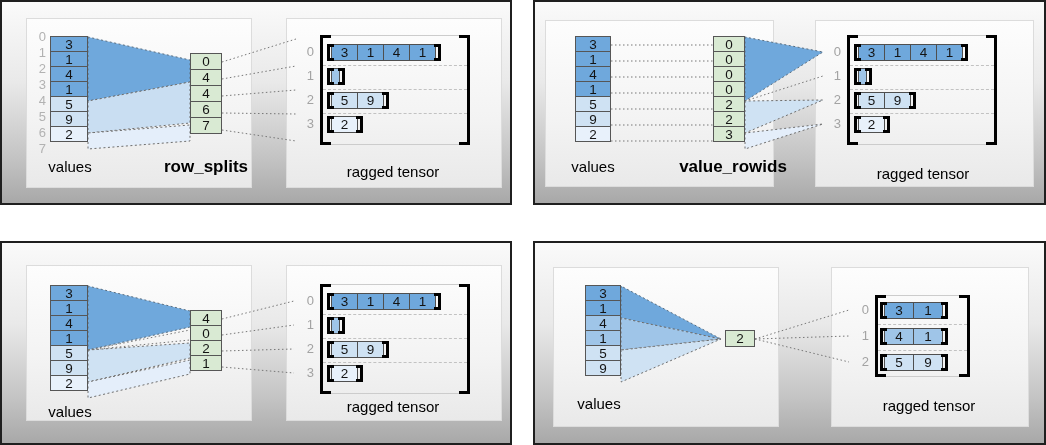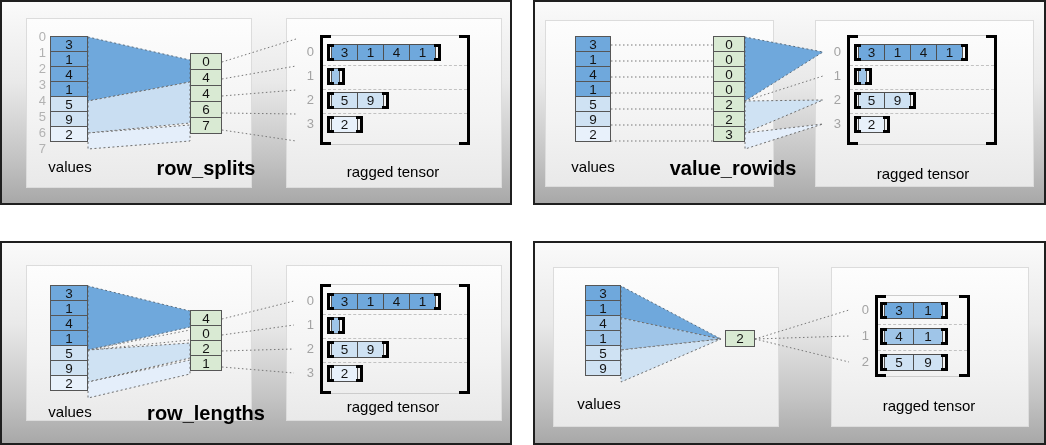--- a/index.html
+++ b/index.html
@@ -11,21 +11,21 @@
        border:1px solid #dcdcdc;}
   .ov{position:absolute;left:0;top:0;pointer-events:none;}
   .col{position:absolute;}
   .cell{box-sizing:border-box;border:1px solid #565656;margin-top:-1px;
         display:flex;align-items:center;justify-content:center;
         font-size:13.5px;color:#141414;}
   .vcell{width:38px;height:16px;}
   .gcell{width:32px;background:#d9ead3;}
   .idx{position:absolute;width:18px;text-align:right;color:#b2b2b2;font-size:13px;line-height:16px;}
   .plbl{position:absolute;font-size:15px;color:#000;text-align:center;white-space:nowrap;}
-  .bold{font-weight:bold;font-size:20px;}
+  .bold{font-weight:bold;font-size:17px;}
   .tensor{position:absolute;}
   .mrect{position:absolute;left:0;top:0;right:0;bottom:0;border:1px solid #cccccc;}
   .obr{position:absolute;top:0;width:11px;height:100%;border:3px solid #000;box-sizing:border-box;}
   .obl{left:0;border-right:none;}
   .obrr{right:0;border-left:none;}
   .sep{position:absolute;left:3px;right:3px;border-top:1px dashed #c2c2c2;}
   .rlb{position:absolute;left:-24px;width:18px;text-align:right;color:#a3a3a3;font-size:13px;}
   .trow{position:absolute;display:flex;height:17px;}
   .ibr{width:7px;height:17px;border:3px solid #000;box-sizing:border-box;z-index:3;}
   .ibl{border-right:none;margin-right:-2px;}
@@ -277,21 +277,20 @@
         <div class="ibr ibrr"></div>
       </div>
       <div class="trow" style="left:7px;top:81px">
         <div class="ibr ibl"></div>
         <div class="tcell c-lighter">2</div>
         <div class="ibr ibrr"></div>
       </div>
     </div>
 
     <span class="plbl" style="left:30px;top:160px;width:76px">values</span>
-    <span class="plbl bold" style="left:139px;top:159px;width:130px">row_lengths</span>
     <span class="plbl" style="left:301px;top:155px;width:180px">ragged tensor</span>
   </div>
 
   <div class="panel" style="left:533px;top:241px;width:513px;height:204px">
     <div class="box" style="left:18px;top:24px;width:224px;height:158px"></div>
     <div class="box" style="left:296px;top:24px;width:196px;height:158px"></div>
 
     <svg class="ov" width="513" height="204">
       <polygon points="86,43 86,75 186,96" fill="#6fa8dc" stroke="#5a6e80" stroke-width="1" stroke-dasharray="2 2.5"></polygon>
       <polygon points="86,75 86,107 186,96" fill="#9fc5e8" stroke="#6e6e6e" stroke-width="1" stroke-dasharray="2 2.5"></polygon>

